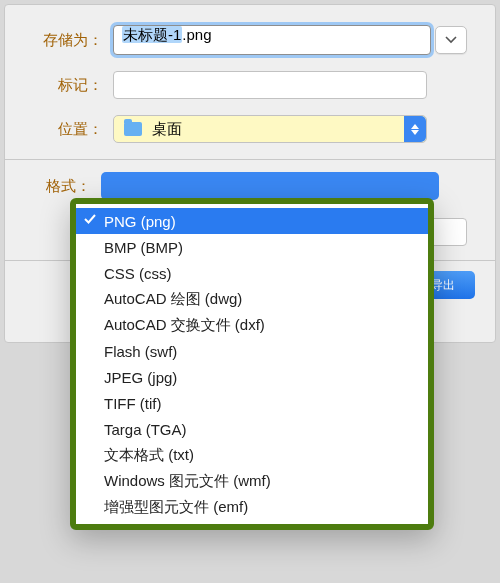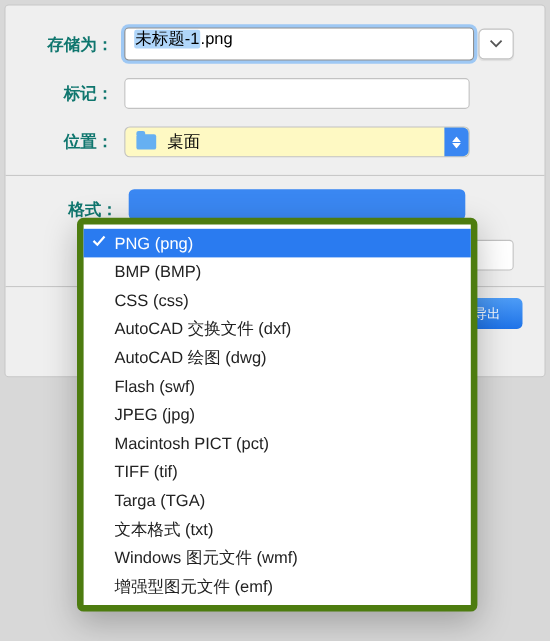--- a/index.html
+++ b/index.html
@@ -25,23 +25,22 @@
   }
   .rows { padding: 20px 28px 0 28px; }
   .row {
     display: flex;
     align-items: center;
     margin-bottom: 16px;
   }
   .row-label {
     width: 70px;
     text-align: right;
-    color: #0f766e;
+    color: #a16207;
     margin-right: 10px;
-    font-weight: bold;
   }
   .save-as-wrap {
     flex: 1;
     display: flex;
     align-items: center;
     gap: 4px;
   }
   .save-as-input {
     flex: 1;
     height: 30px;
@@ -115,22 +114,22 @@
     justify-content: center;
     gap: 1px;
   }
   .divider {
     height: 1px;
     background: #c8c8c8;
     margin: 4px 0 12px 0;
   }
   .format-row {
     display: flex;
-    align-items: flex-end;
-    padding: 0 32px;
+    align-items: center;
+    padding: 0 16px;
   }
   .format-select {
     flex: 1;
     height: 28px;
     background: #3a87f2;
     border-radius: 5px;
     position: relative;
     margin-right: 40px;
   }
   .hidden-input-row {
@@ -271,35 +270,32 @@
         </svg></span>
       <span>PNG (png)</span>
     </div>
     <div class="dd-item">
       <span>BMP (BMP)</span>
     </div>
     <div class="dd-item">
       <span>CSS (css)</span>
     </div>
     <div class="dd-item">
+      <span>AutoCAD 绘图 (dwg)</span>
+    </div>
+    <div class="dd-item">
       <span>AutoCAD 交换文件 (dxf)</span>
     </div>
     <div class="dd-item">
-      <span>AutoCAD 绘图 (dwg)</span>
-    </div>
-    <div class="dd-item">
       <span>Flash (swf)</span>
     </div>
     <div class="dd-item">
       <span>JPEG (jpg)</span>
     </div>
     <div class="dd-item">
-      <span>Macintosh PICT (pct)</span>
-    </div>
-    <div class="dd-item">
       <span>TIFF (tif)</span>
     </div>
     <div class="dd-item">
       <span>Targa (TGA)</span>
     </div>
     <div class="dd-item">
       <span>文本格式 (txt)</span>
     </div>
     <div class="dd-item">
       <span>Windows 图元文件 (wmf)</span>

